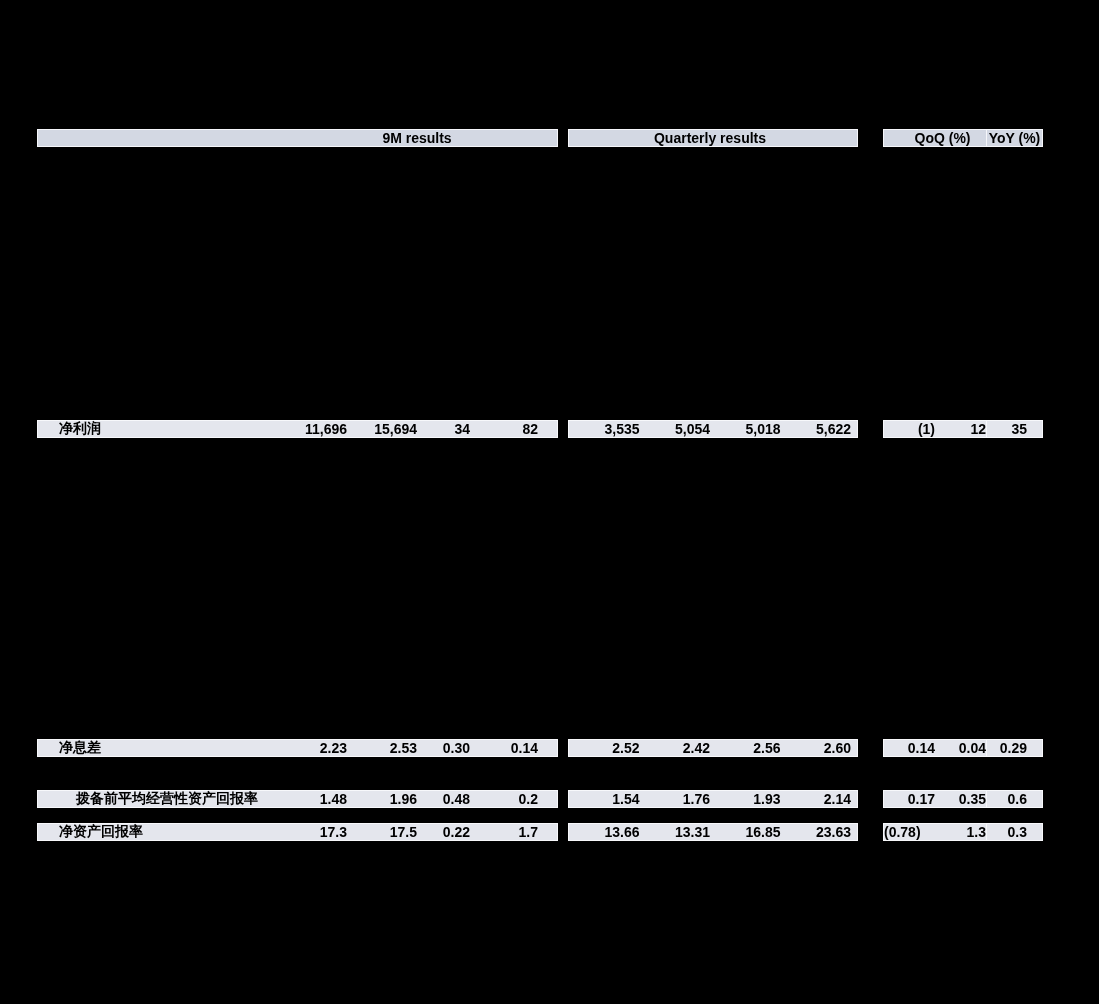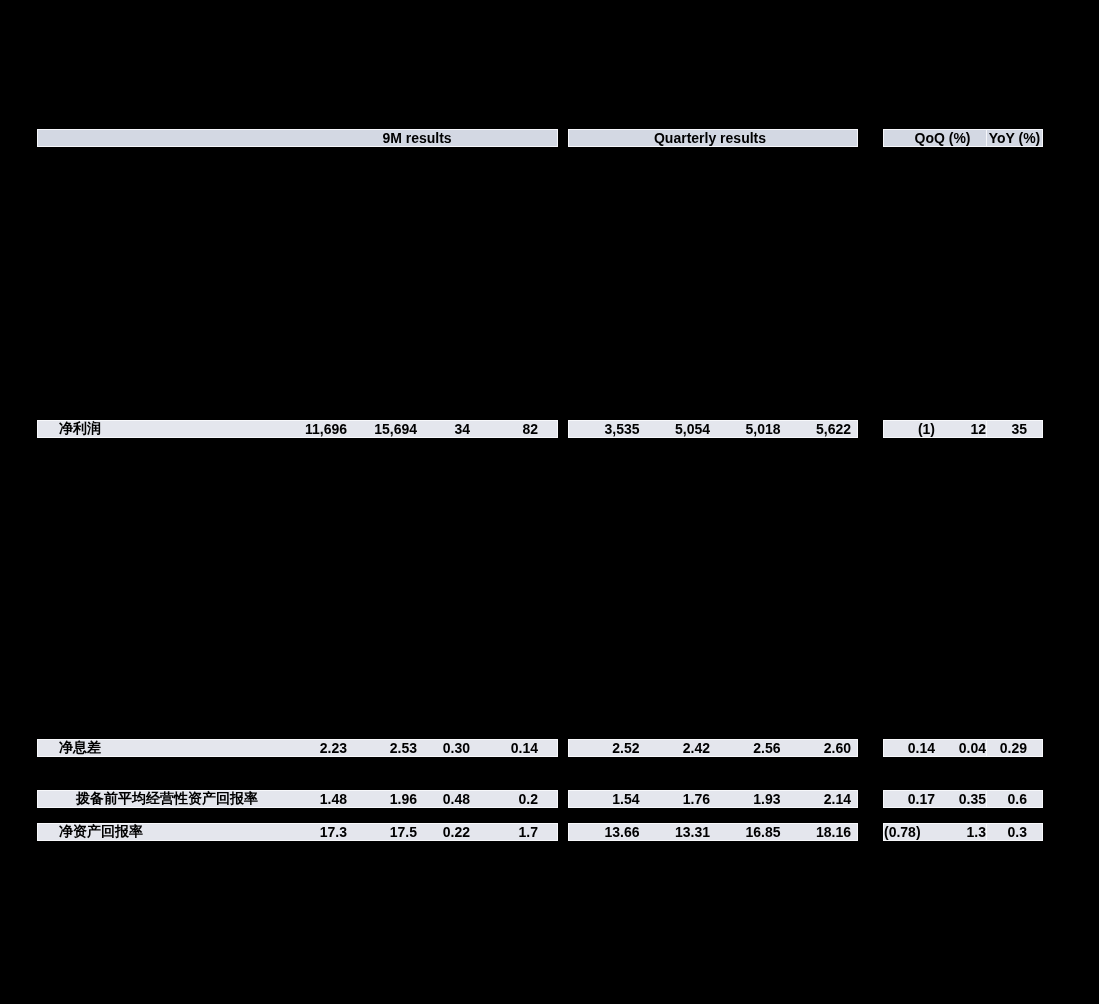--- a/index.html
+++ b/index.html
@@ -144,21 +144,21 @@
       <span class="lbl">净资产回报率</span>
       <span class="num n1">17.3</span>
       <span class="num n2">17.5</span>
       <span class="num n3">0.22</span>
       <span class="num n4">1.7</span>
     </div>
     <div class="band row-fill b-quart" style="top: 823px;">
       <span class="num fx">13.66</span>
       <span class="num fx">13.31</span>
       <span class="num fx">16.85</span>
-      <span class="num fx">18.16</span>
+      <span class="num fx">23.63</span>
     </div>
     <div class="band row-fill b-qoq" style="top: 823px; gap: 46px;">
       <span class="num fx">(0.78)</span>
       <span class="num fx">1.31</span>
     </div>
     <div class="band row-fill b-yoy" style="top: 823px;">
       <span class="num fx">0.3</span>
     </div>
   </div>
 </div>

